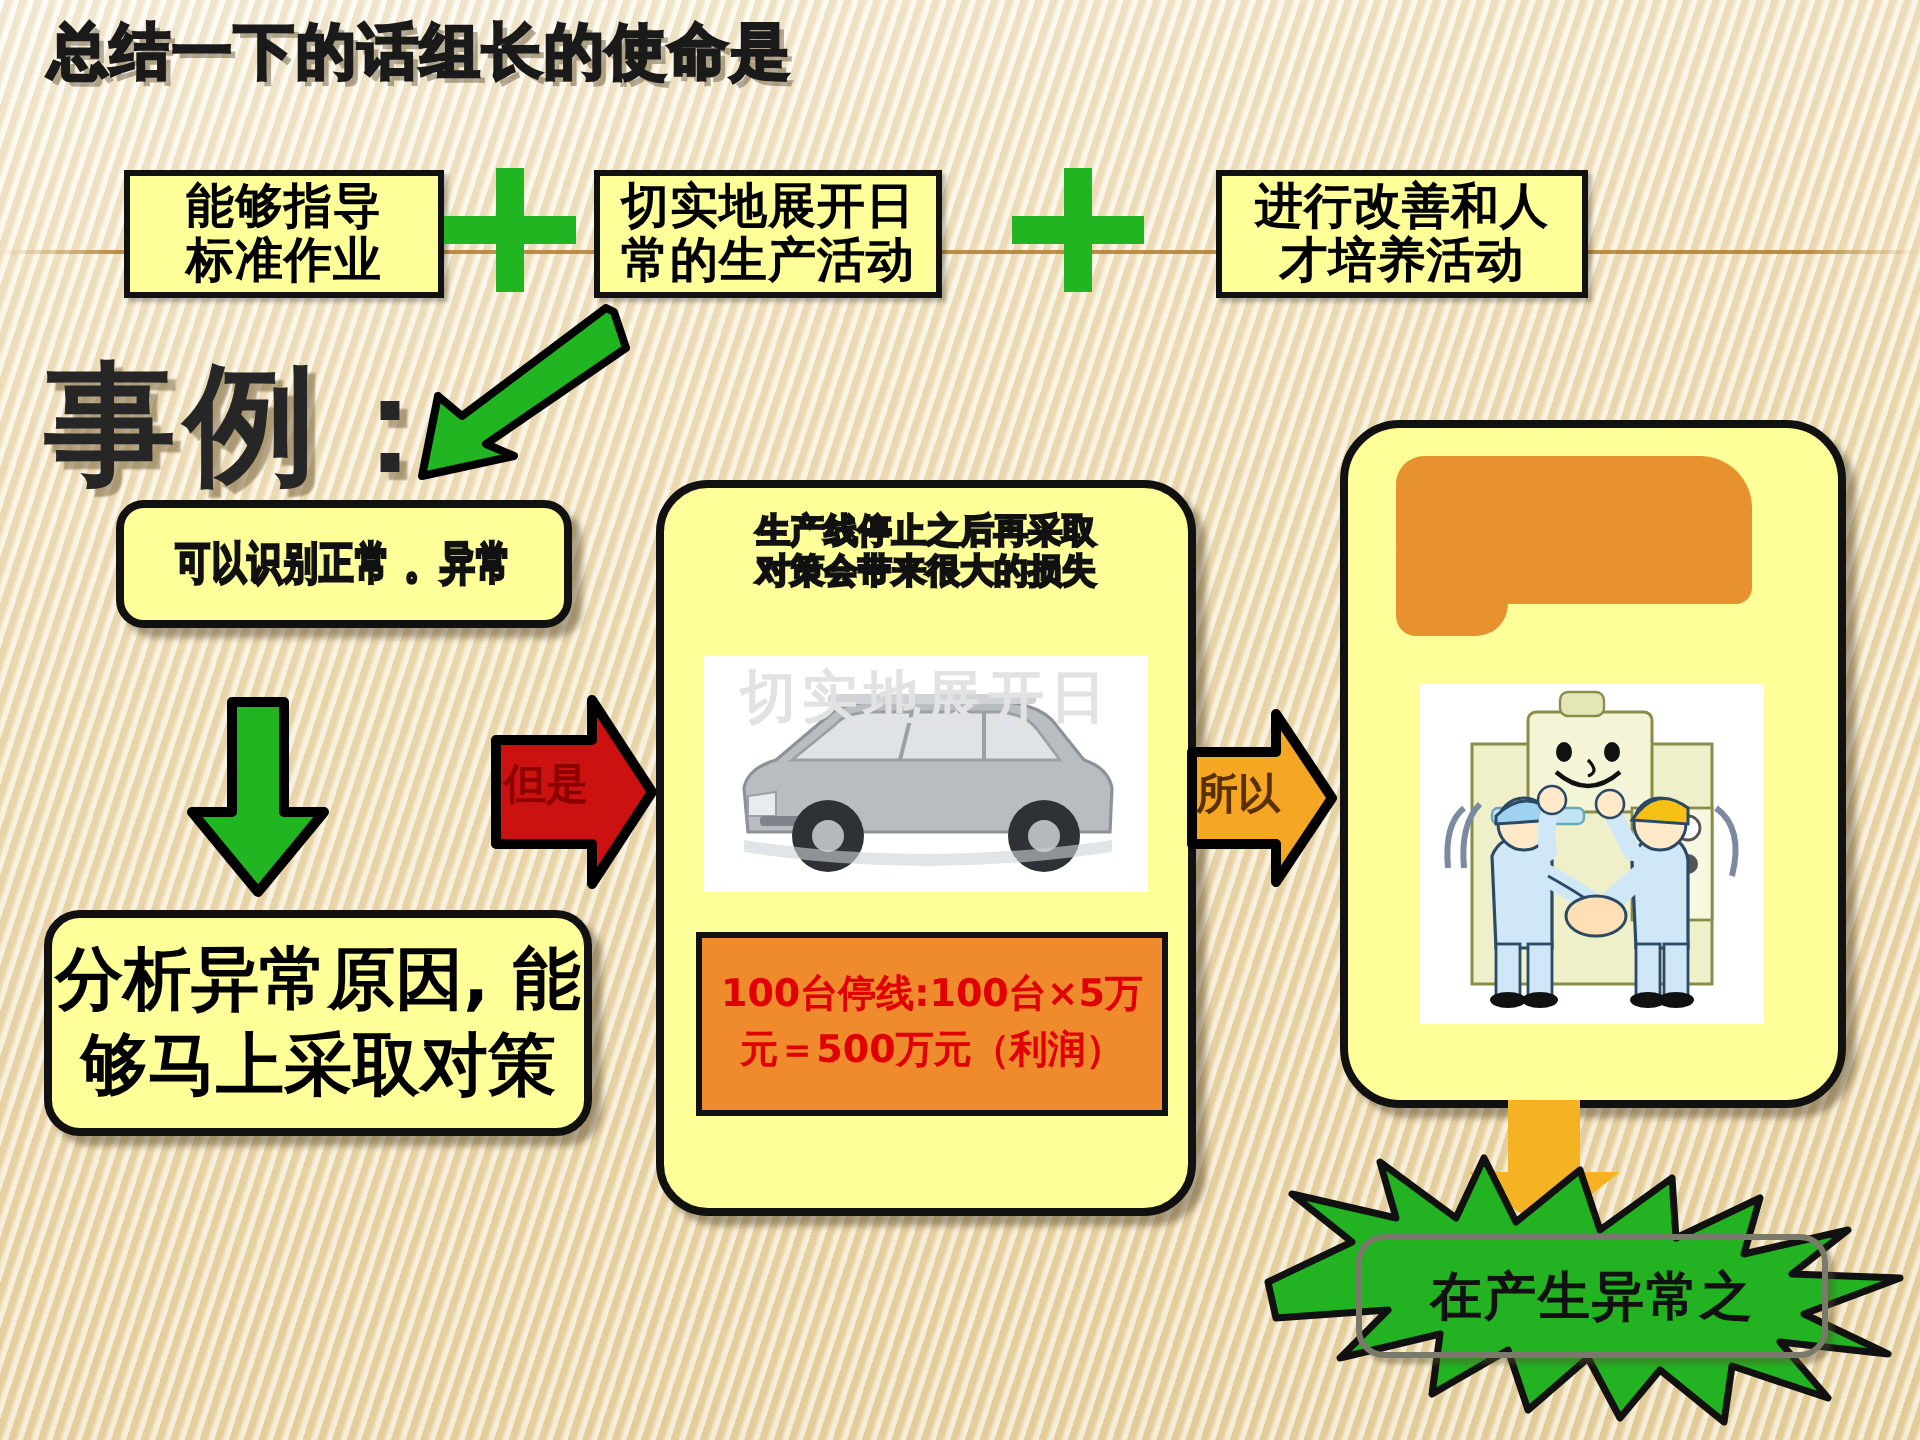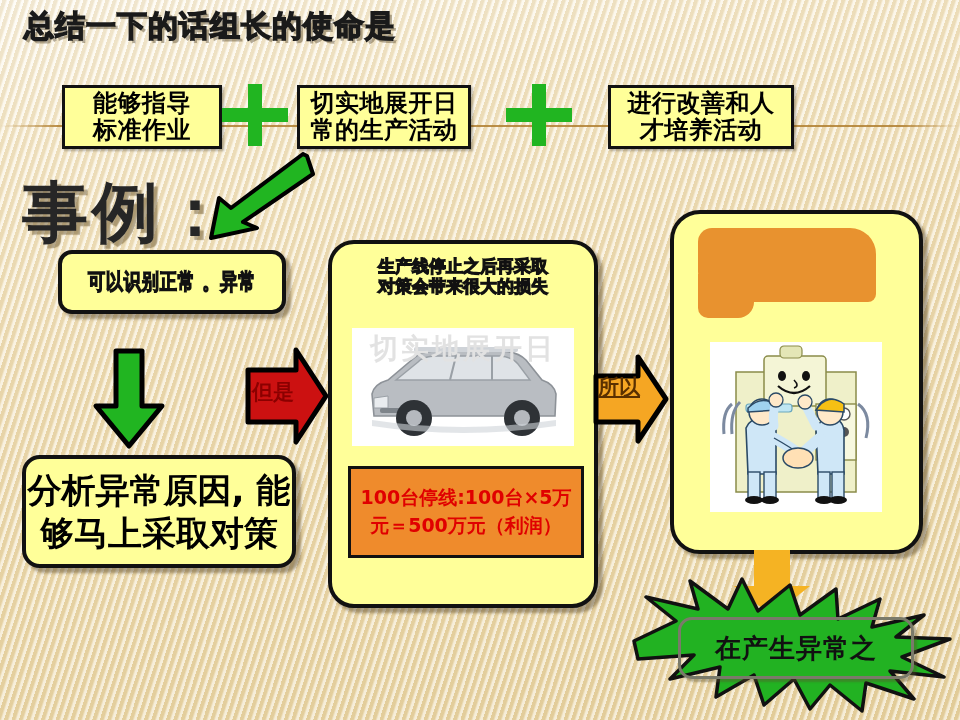--- a/index.html
+++ b/index.html
@@ -230,21 +230,21 @@
 
     <div id="cost-box">
       <div class="txt cn">100台停线:100台×5万
 元＝500万元（利润）</div>
     </div>
   </div>
 
   <svg class="arrowsvg" style="left:592px;top:352px;width:78px;height:94px;" viewBox="0 0 78 94">
     <polygon points="4,24 46,24 46,5 74,47 46,89 46,70 4,70" fill="#f5a623" stroke="#000" stroke-width="5" stroke-linejoin="round"></polygon>
   </svg>
-  <div class="arrowlabel cn" style="left:598px;top:373px;color:#5a3000;text-decoration:underline;">所以</div>
+  <div class="arrowlabel cn" style="left:598px;top:383px;color:#5a3000;">所以</div>
 
   <div class="rbox" id="rbox-right">
     <div id="right-hl"></div>
     <div id="right-hl2"></div>
 
     <div id="illus">
       <svg width="172" height="170" viewBox="0 0 172 170">
 
         <rect x="26" y="30" width="120" height="120" fill="#eff0c9" stroke="#8a8c4a" stroke-width="1.5"></rect>
         <rect x="54" y="14" width="62" height="50" rx="4" fill="#f4f5d6" stroke="#8a8c4a" stroke-width="1.5"></rect>

